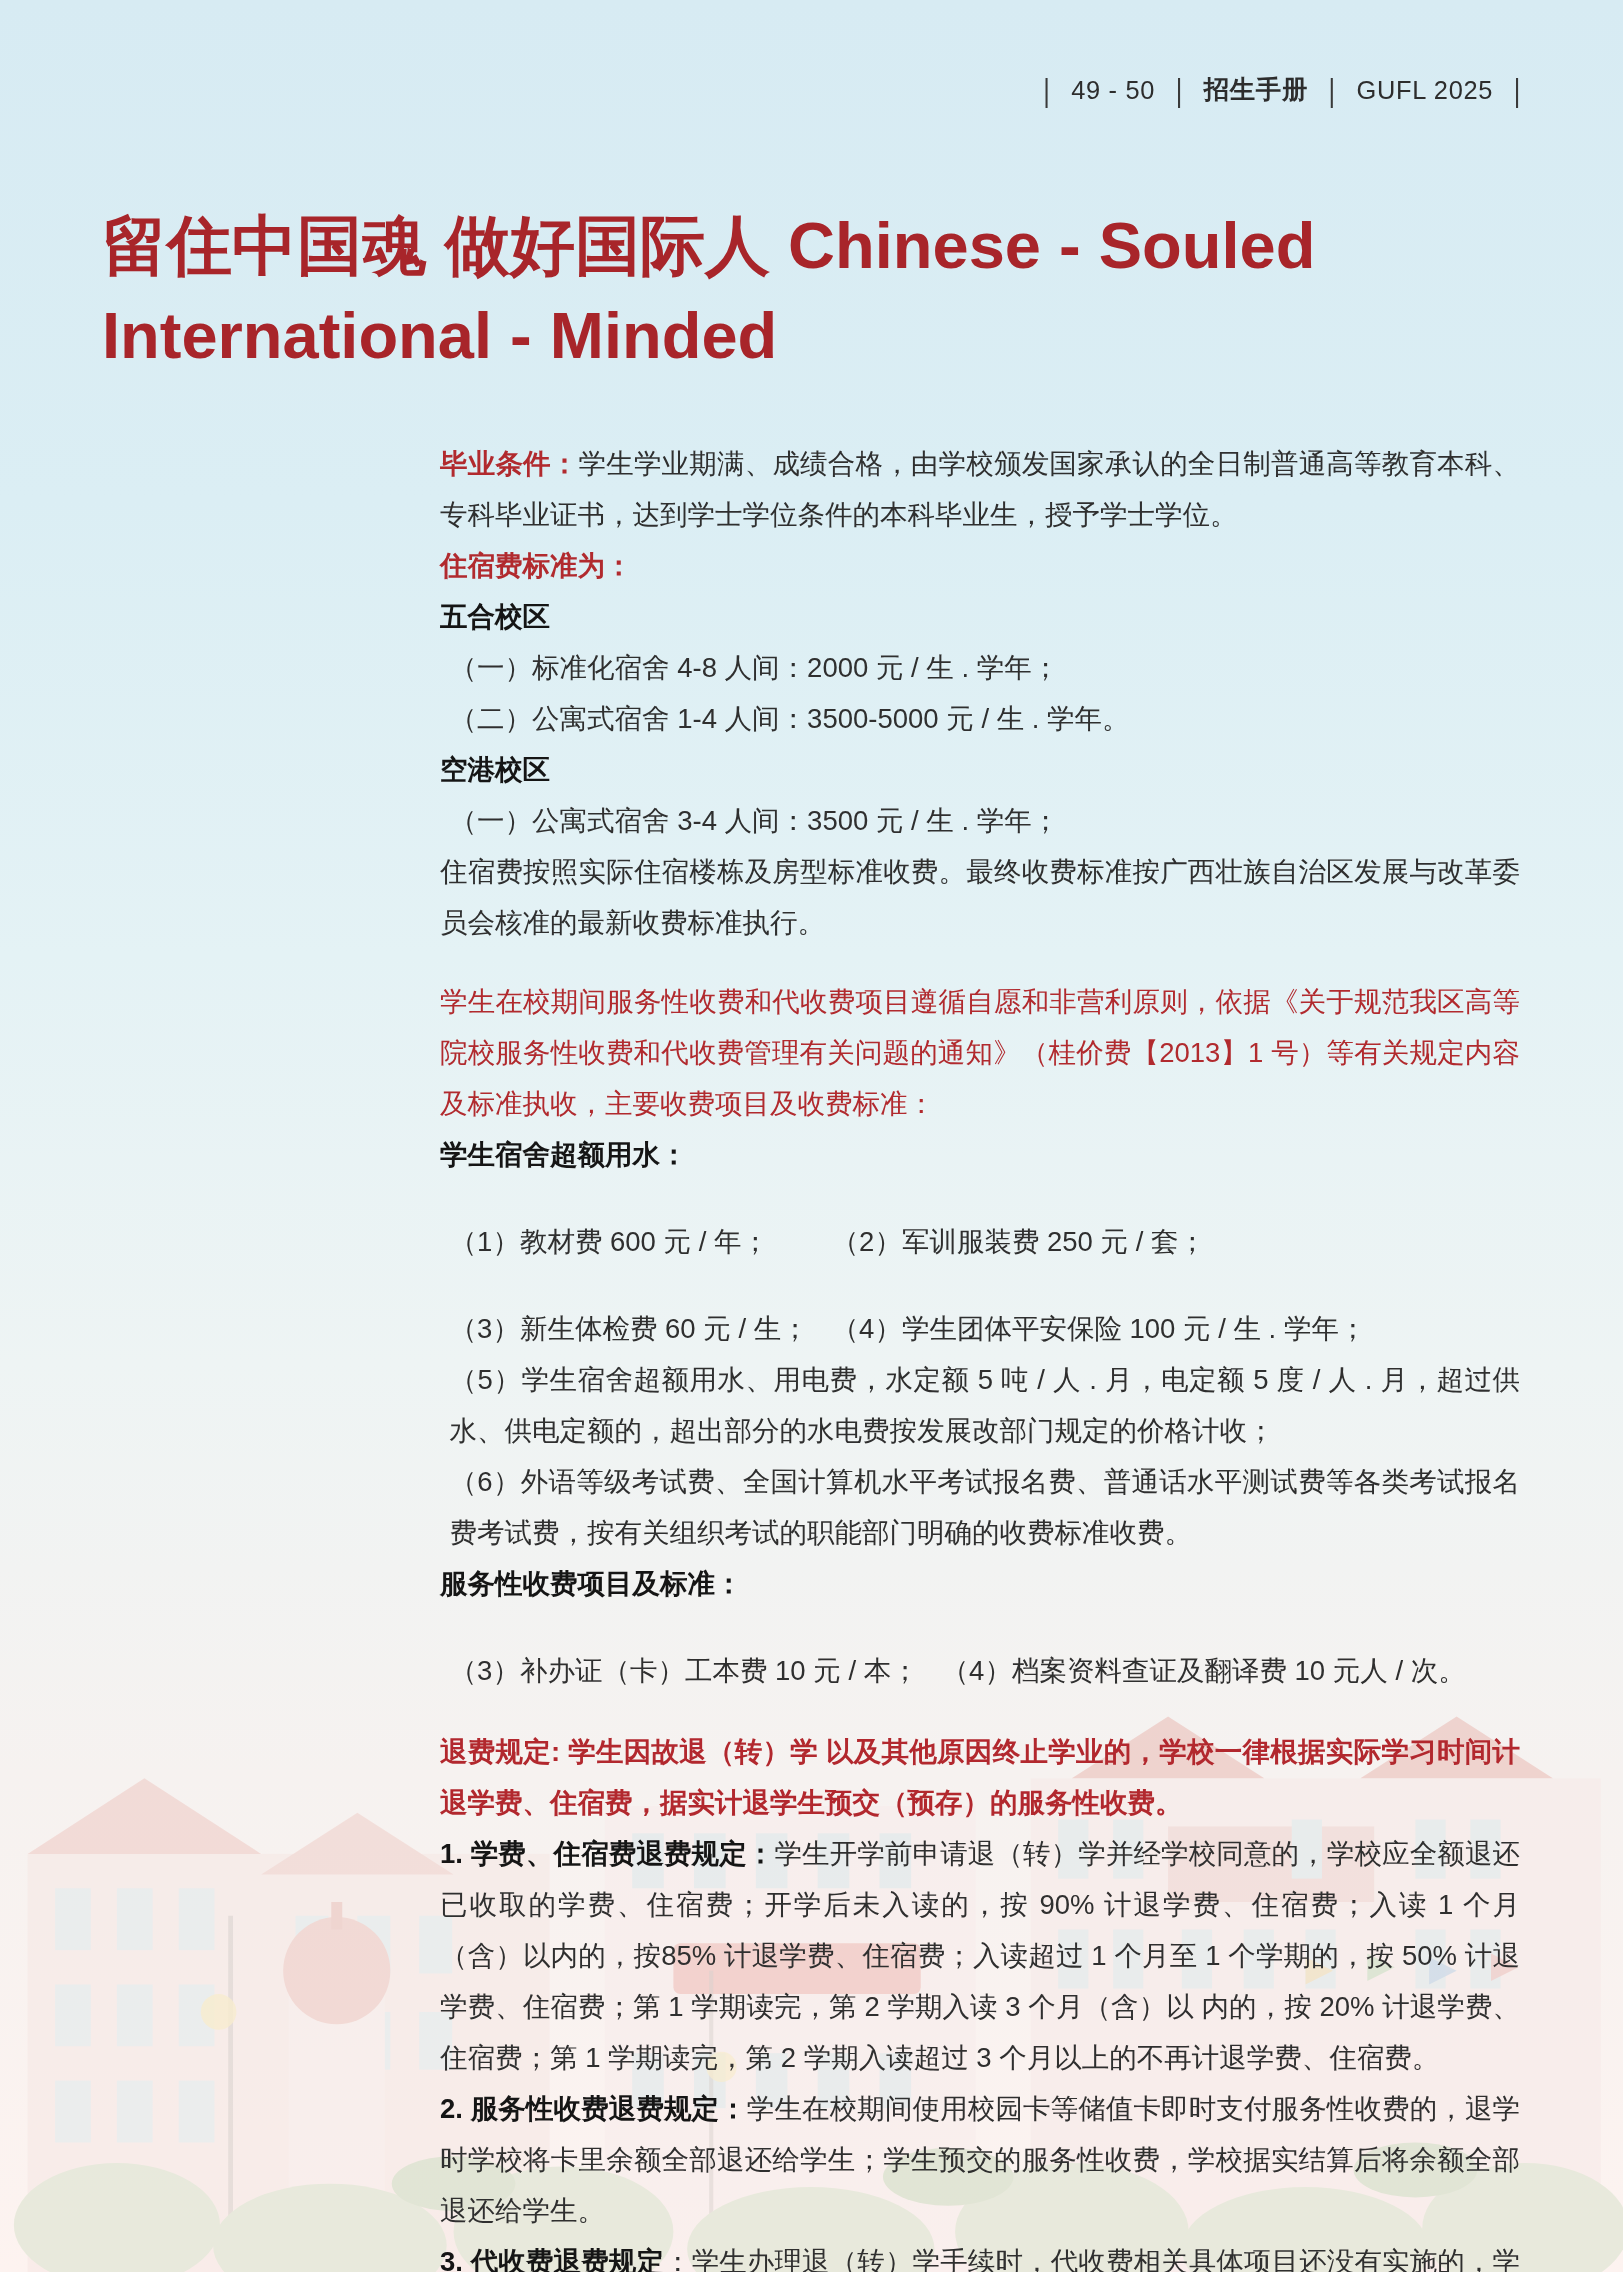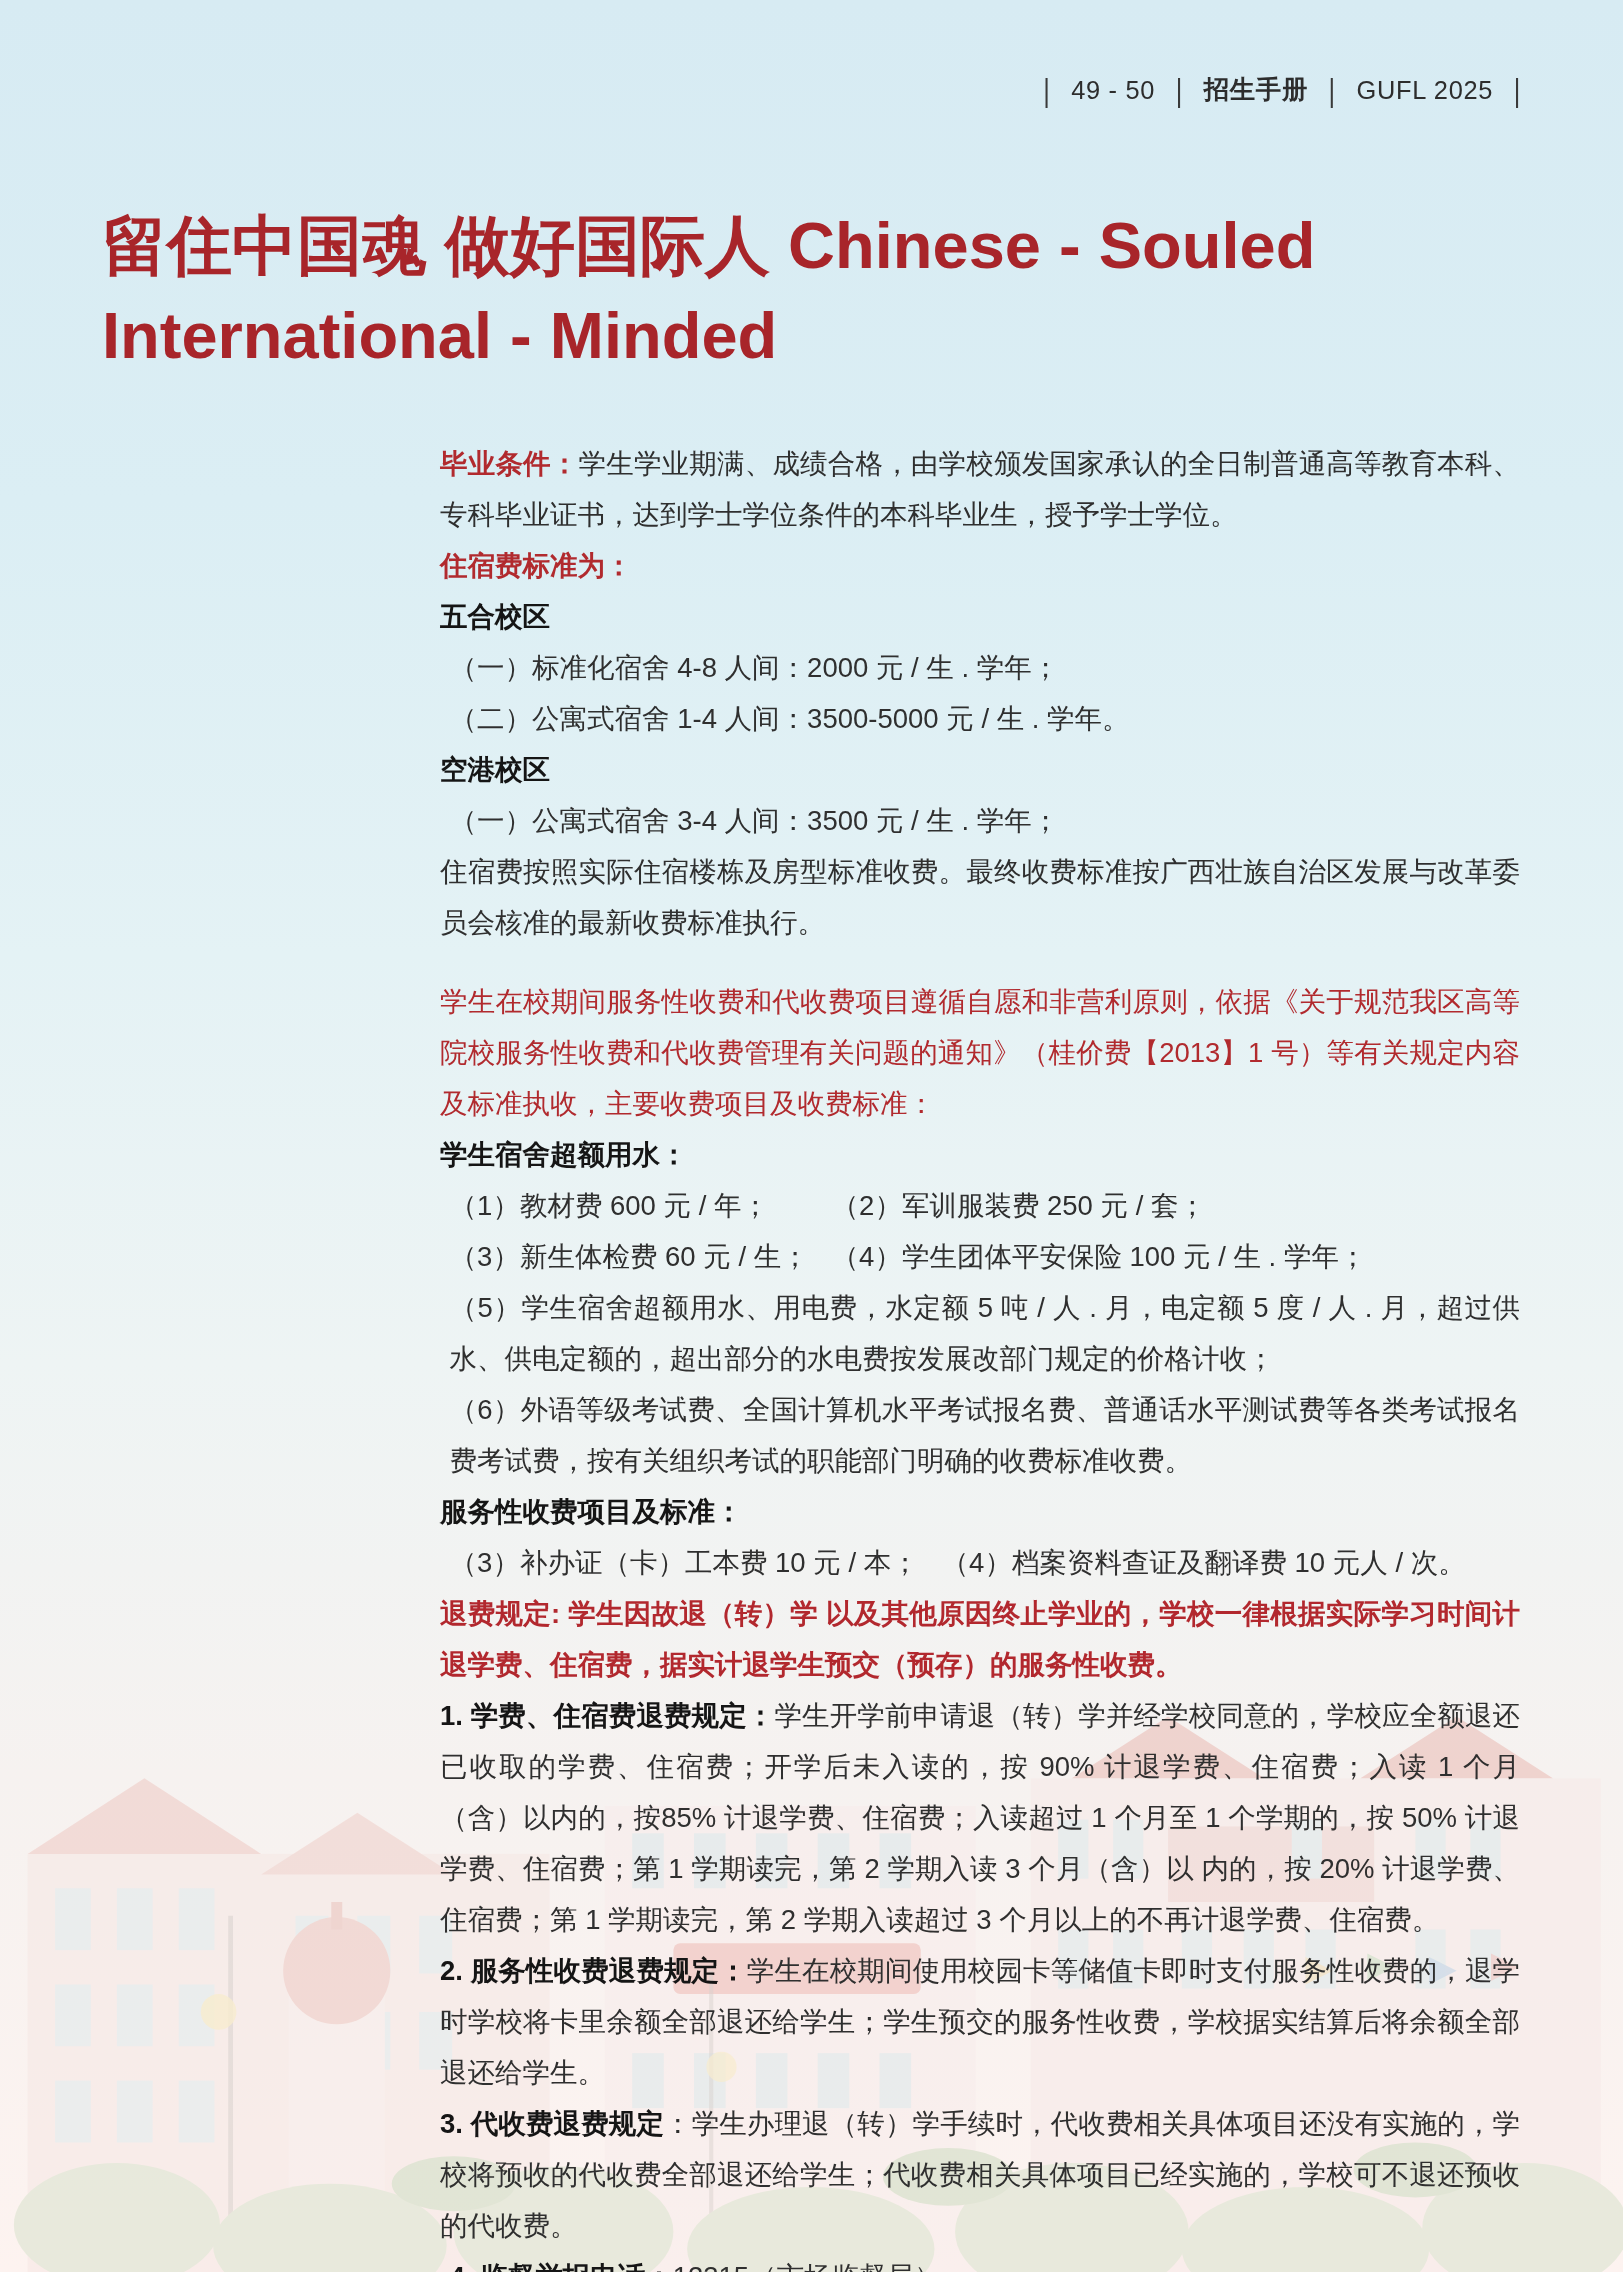--- a/index.html
+++ b/index.html
@@ -37,24 +37,24 @@
   }
   .para{
     margin:0;font-size:27.5px;line-height:51px;
     color:#2f2f2f;text-align:justify;
   }
   .red{color:#b12a2e;}
   .red-label{color:#b12a2e;font-weight:bold;}
   .bold-head{font-weight:bold;color:#151515;}
   .indent{padding-left:9.6px;}
   .gap-top{margin-top:27.5px;}
-  .gap-top-lg{}
+  .gap-top-lg{margin-top:30px;}
   .refund{color:#b2282e;font-weight:bold;}
   .rule-label{font-weight:bold;color:#151515;}
-  .fee-row{display:flex;}
+  .fee-row{display:flex;margin-top:36px;}
   .fee-row .col-a{flex:0 0 auto;}
   .collection .col-a{width:382px;}
   .service .col-a{width:492px;}
 </style>
 </head>
 <body>
 
 <div class="page">
 
   <svg class="campus-bg" viewBox="0 0 2362 1080" xmlns="http://www.w3.org/2000/svg" aria-hidden="true">

